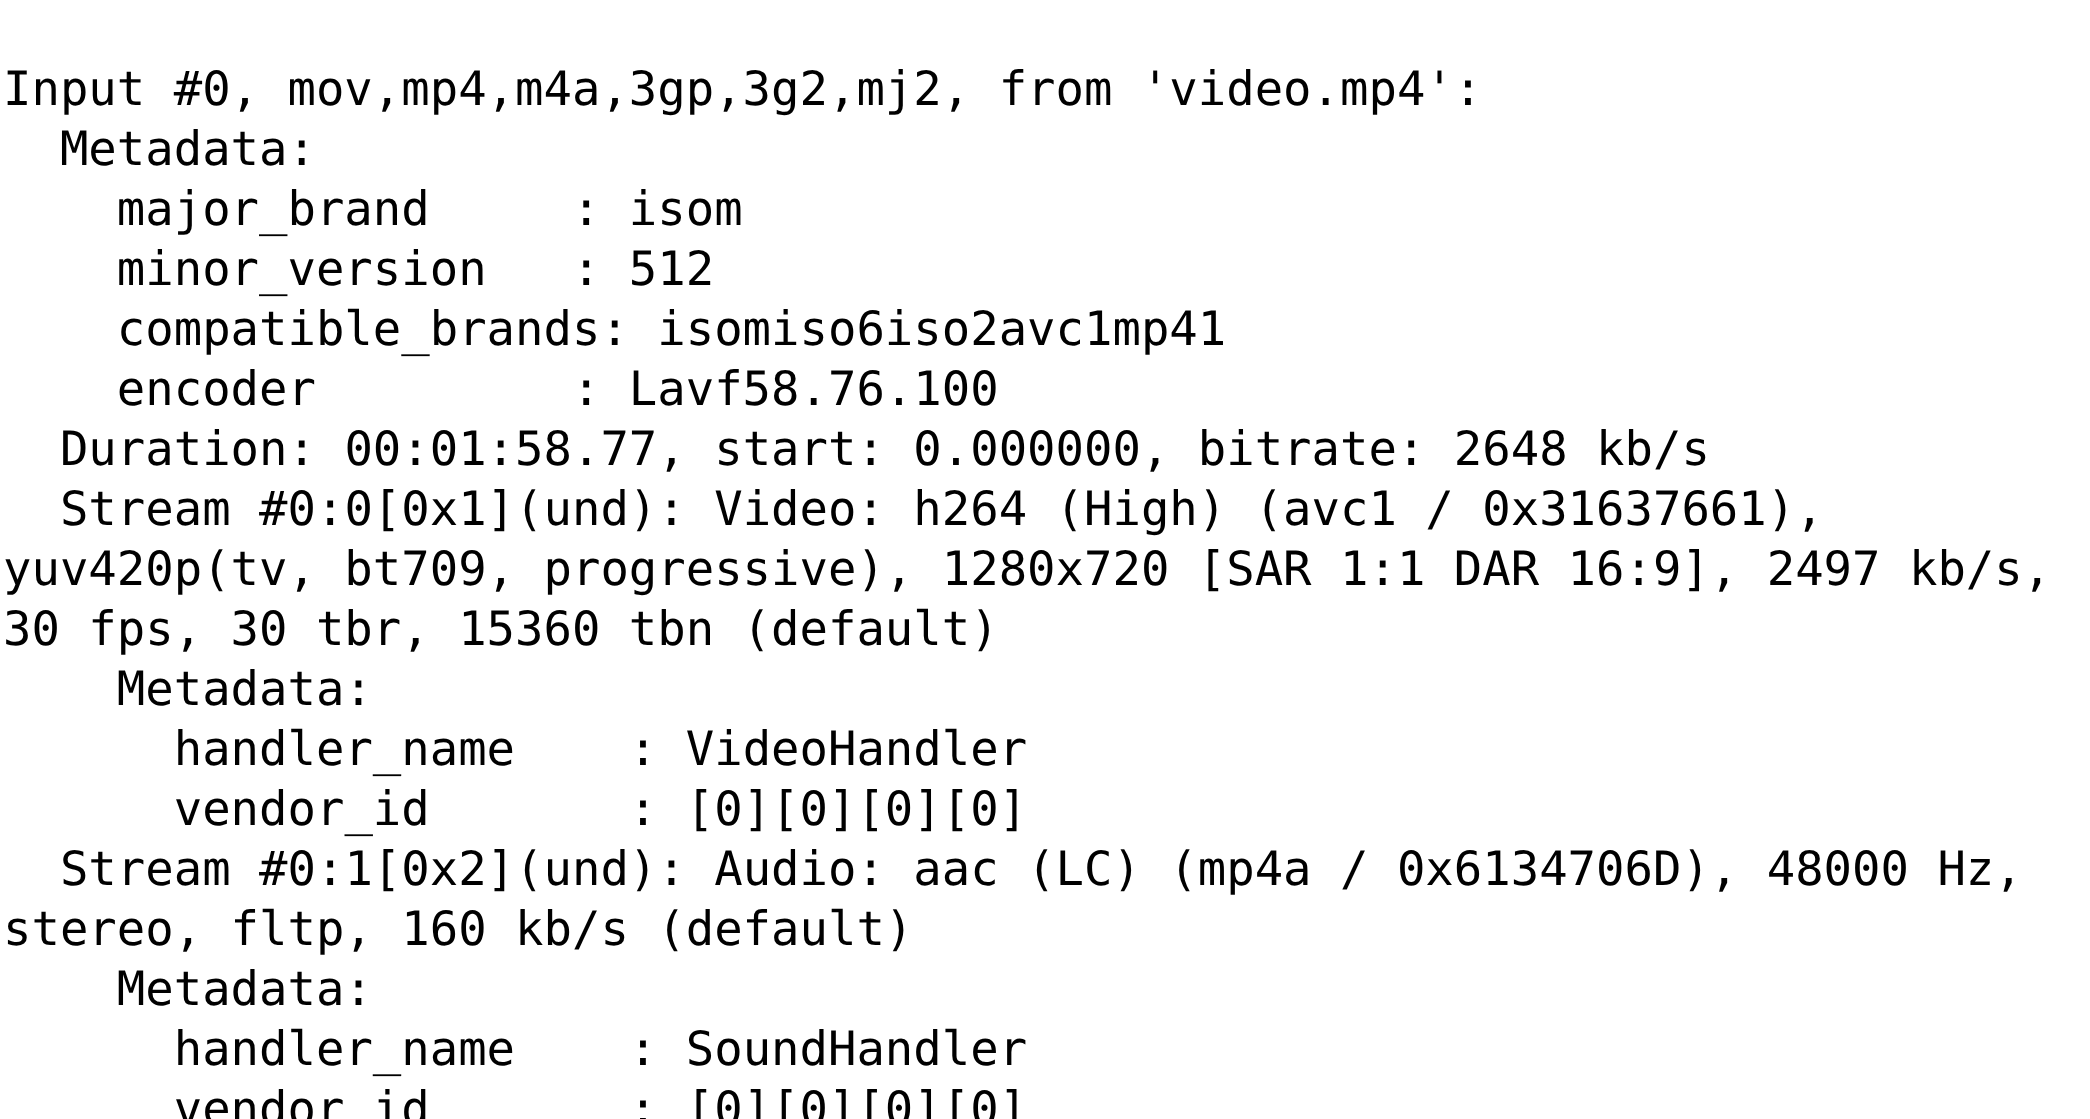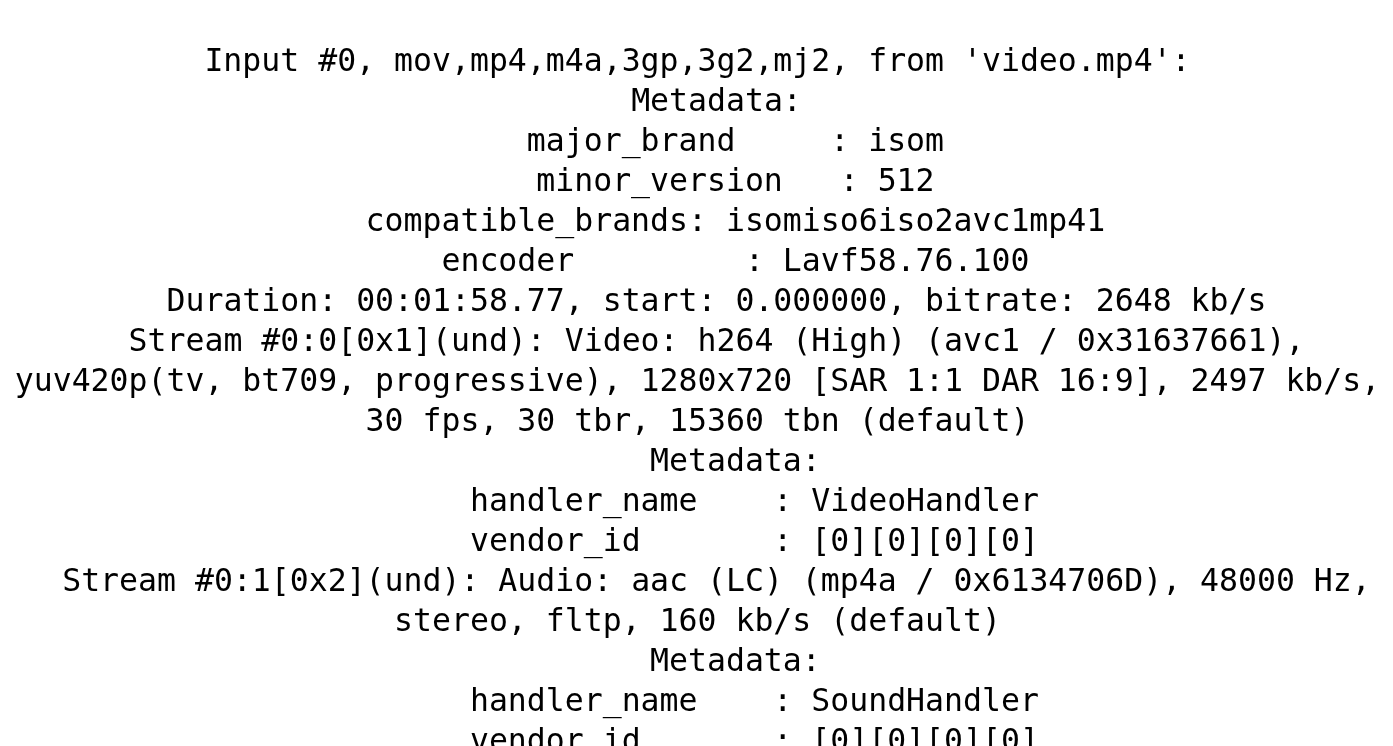--- a/index.html
+++ b/index.html
@@ -29,19 +29,18 @@
     word-break: break-word;
     overflow-wrap: anywhere;
     text-align: left;
     padding-top: 8px;
   }
   .log-line {
     display: block;
     white-space: pre-wrap;
     word-break: break-word;
     overflow-wrap: anywhere;
-    text-align: center;
   }
 </style>
 </head>
 <body>
 
 <pre id="terminal-output"><span class="log-line">Input #0, mov,mp4,m4a,3gp,3g2,mj2, from 'video.mp4':</span><span class="log-line">  Metadata:</span><span class="log-line">    major_brand     : isom</span><span class="log-line">    minor_version   : 512</span><span class="log-line">    compatible_brands: isomiso6iso2avc1mp41</span><span class="log-line">    encoder         : Lavf58.76.100</span><span class="log-line">  Duration: 00:01:58.77, start: 0.000000, bitrate: 2648 kb/s</span><span class="log-line">  Stream #0:0[0x1](und): Video: h264 (High) (avc1 / 0x31637661), yuv420p(tv, bt709, progressive), 1280x720 [SAR 1:1 DAR 16:9], 2497 kb/s, 30 fps, 30 tbr, 15360 tbn (default)</span><span class="log-line">    Metadata:</span><span class="log-line">      handler_name    : VideoHandler</span><span class="log-line">      vendor_id       : [0][0][0][0]</span><span class="log-line">  Stream #0:1[0x2](und): Audio: aac (LC) (mp4a / 0x6134706D), 48000 Hz, stereo, fltp, 160 kb/s (default)</span><span class="log-line">    Metadata:</span><span class="log-line">      handler_name    : SoundHandler</span><span class="log-line">      vendor_id       : [0][0][0][0]</span></pre>
 
 </body></html>

